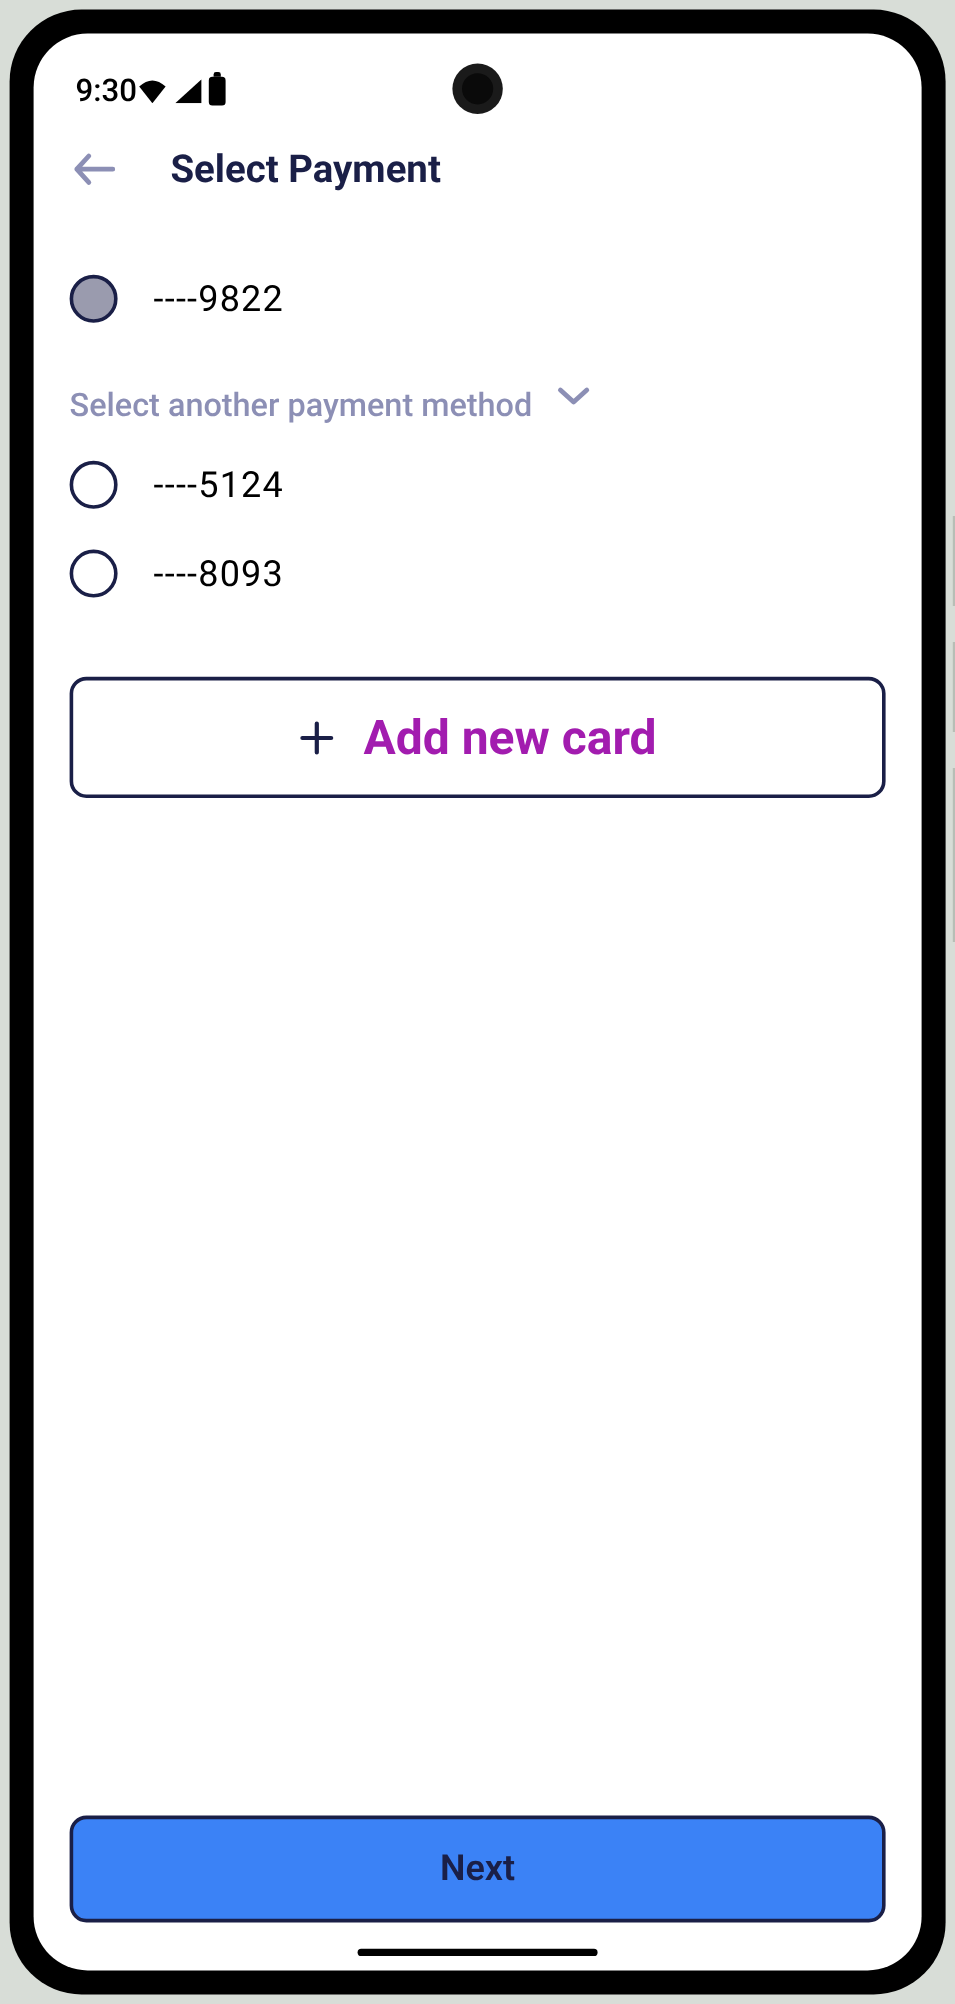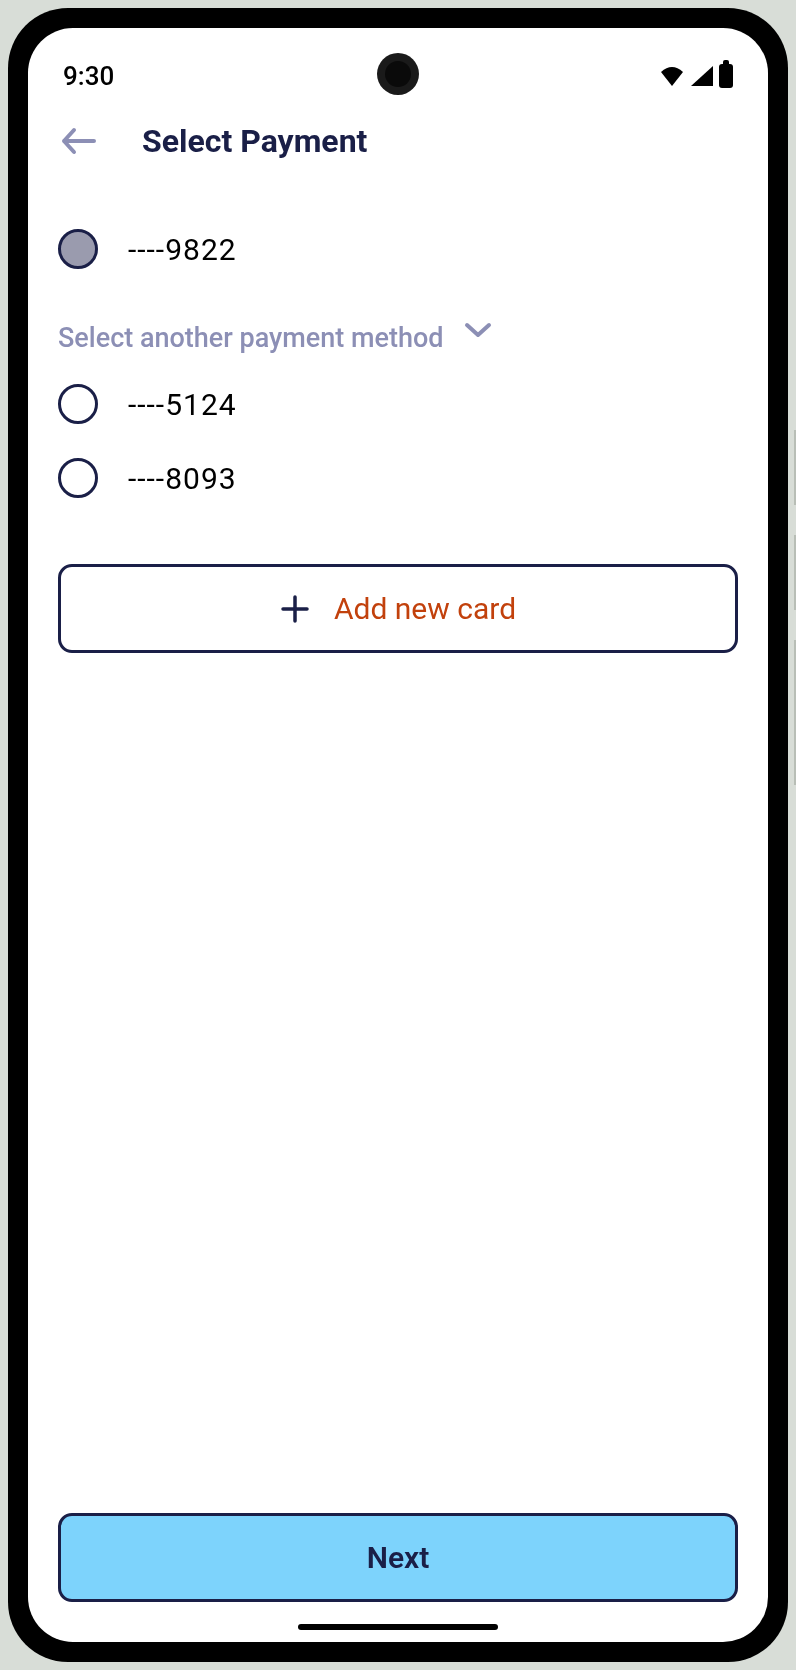--- a/index.html
+++ b/index.html
@@ -56,21 +56,20 @@
       top: 8px;
       left: 8px;
       width: 26px;
       height: 26px;
       background: #0a0a0a;
       border-radius: 50%;
     }
     
     .status-bar {
       display: flex;
-      justify-content: space-between;
       align-items: center;
       padding: 30px 35px 10px;
       height: 75px;
     }
     
     .status-time {
       font-size: 26px;
       font-weight: 500;
       color: #000;
     }
@@ -202,39 +201,39 @@
       padding: 24px;
       display: flex;
       align-items: center;
       justify-content: center;
       gap: 24px;
       cursor: pointer;
       background: #fff;
     }
     
     .add-card-text {
-      font-size: 30px;
-      color: #c2410c;
-      font-weight: 400;
+      font-size: 40px;
+      color: #a21caf;
+      font-weight: 700;
     }
     
     .footer {
       padding: 20px 30px 40px;
     }
     
     .next-button {
       width: 100%;
       border: 3px solid #1a1f47;
       border-radius: 14px;
       padding: 24px;
       display: flex;
       align-items: center;
       justify-content: center;
       cursor: pointer;
-      background: #7dd3fc;
+      background: #3b82f6;
     }
     
     .next-button-text {
       font-size: 30px;
       color: #1a1f47;
       font-weight: 600;
     }
     
     .home-indicator {
       position: absolute;

